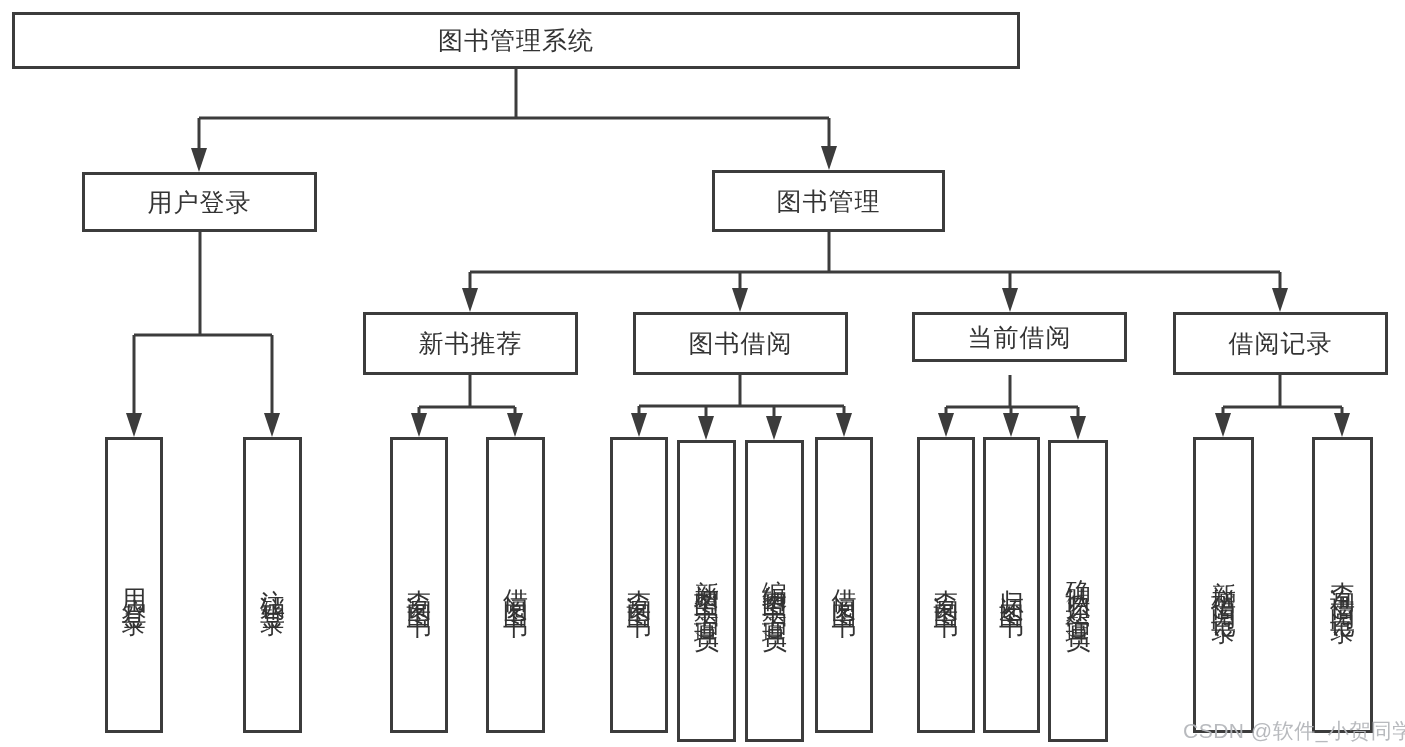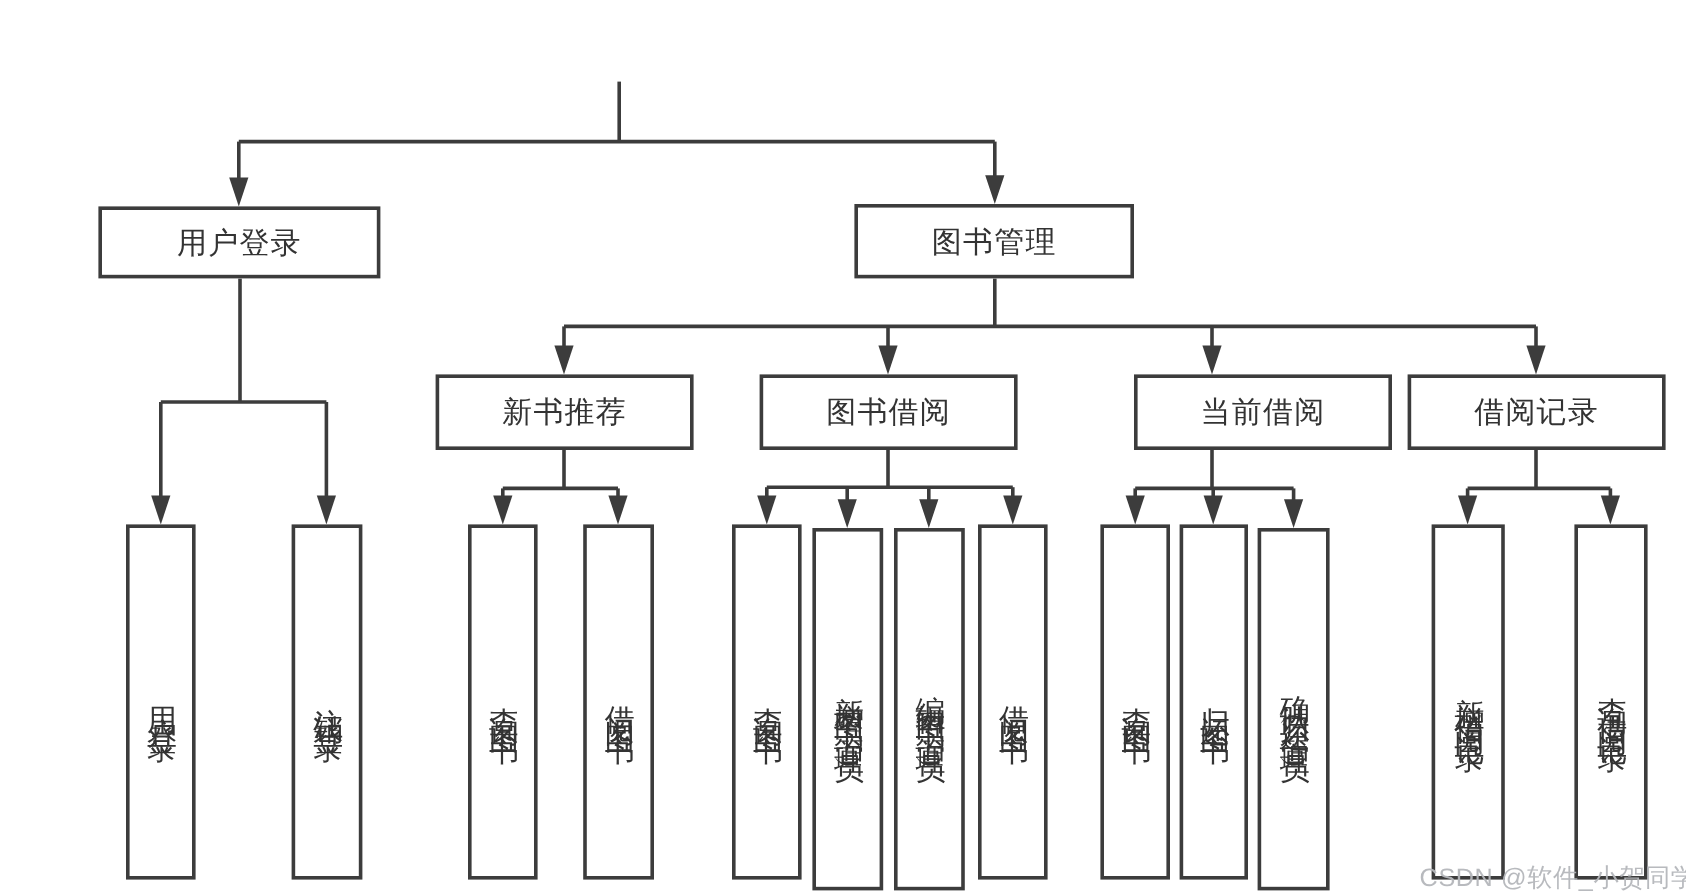--- a/index.html
+++ b/index.html
@@ -113,27 +113,28 @@
       <polygon points="774,440 766,416 782,416"></polygon>
       <polygon points="844,437 836,413 852,413"></polygon>
       <polygon points="946,437 938,413 954,413"></polygon>
       <polygon points="1011,437 1003,413 1019,413"></polygon>
       <polygon points="1078,440 1070,416 1086,416"></polygon>
       <polygon points="1223,437 1215,413 1231,413"></polygon>
       <polygon points="1342,437 1334,413 1350,413"></polygon>
     </g>
   </svg>
 
+  <div class="box hbox" style="left:12px; top:12px; width:1008px; height:57px;">图书管理系统</div>
 
   <div class="box hbox" style="left:82px; top:172px; width:235px; height:60px;">用户登录</div>
   <div class="box hbox" style="left:712px; top:170px; width:233px; height:62px;">图书管理</div>
 
   <div class="box hbox" style="left:633px; top:312px; width:215px; height:63px;">图书借阅</div>
   <div class="box hbox" style="left:363px; top:312px; width:215px; height:63px;">新书推荐</div>
-  <div class="box hbox" style="left:945px; top:312px; width:215px; height:63px;">当前借阅</div>
+  <div class="box hbox" style="left:912px; top:312px; width:215px; height:50px;">当前借阅</div>
   <div class="box hbox" style="left:1173px; top:312px; width:215px; height:63px;">借阅记录</div>
 
   <div class="box vbox" style="left:105px; top:437px; width:58px; height:296px;">
     <span>用户登录</span>
   </div>
   <div class="box vbox" style="left:243px; top:437px; width:59px; height:296px;">
     <span>注销登录</span>
   </div>
 
   <div class="box vbox" style="left:390px; top:437px; width:58px; height:296px;">

